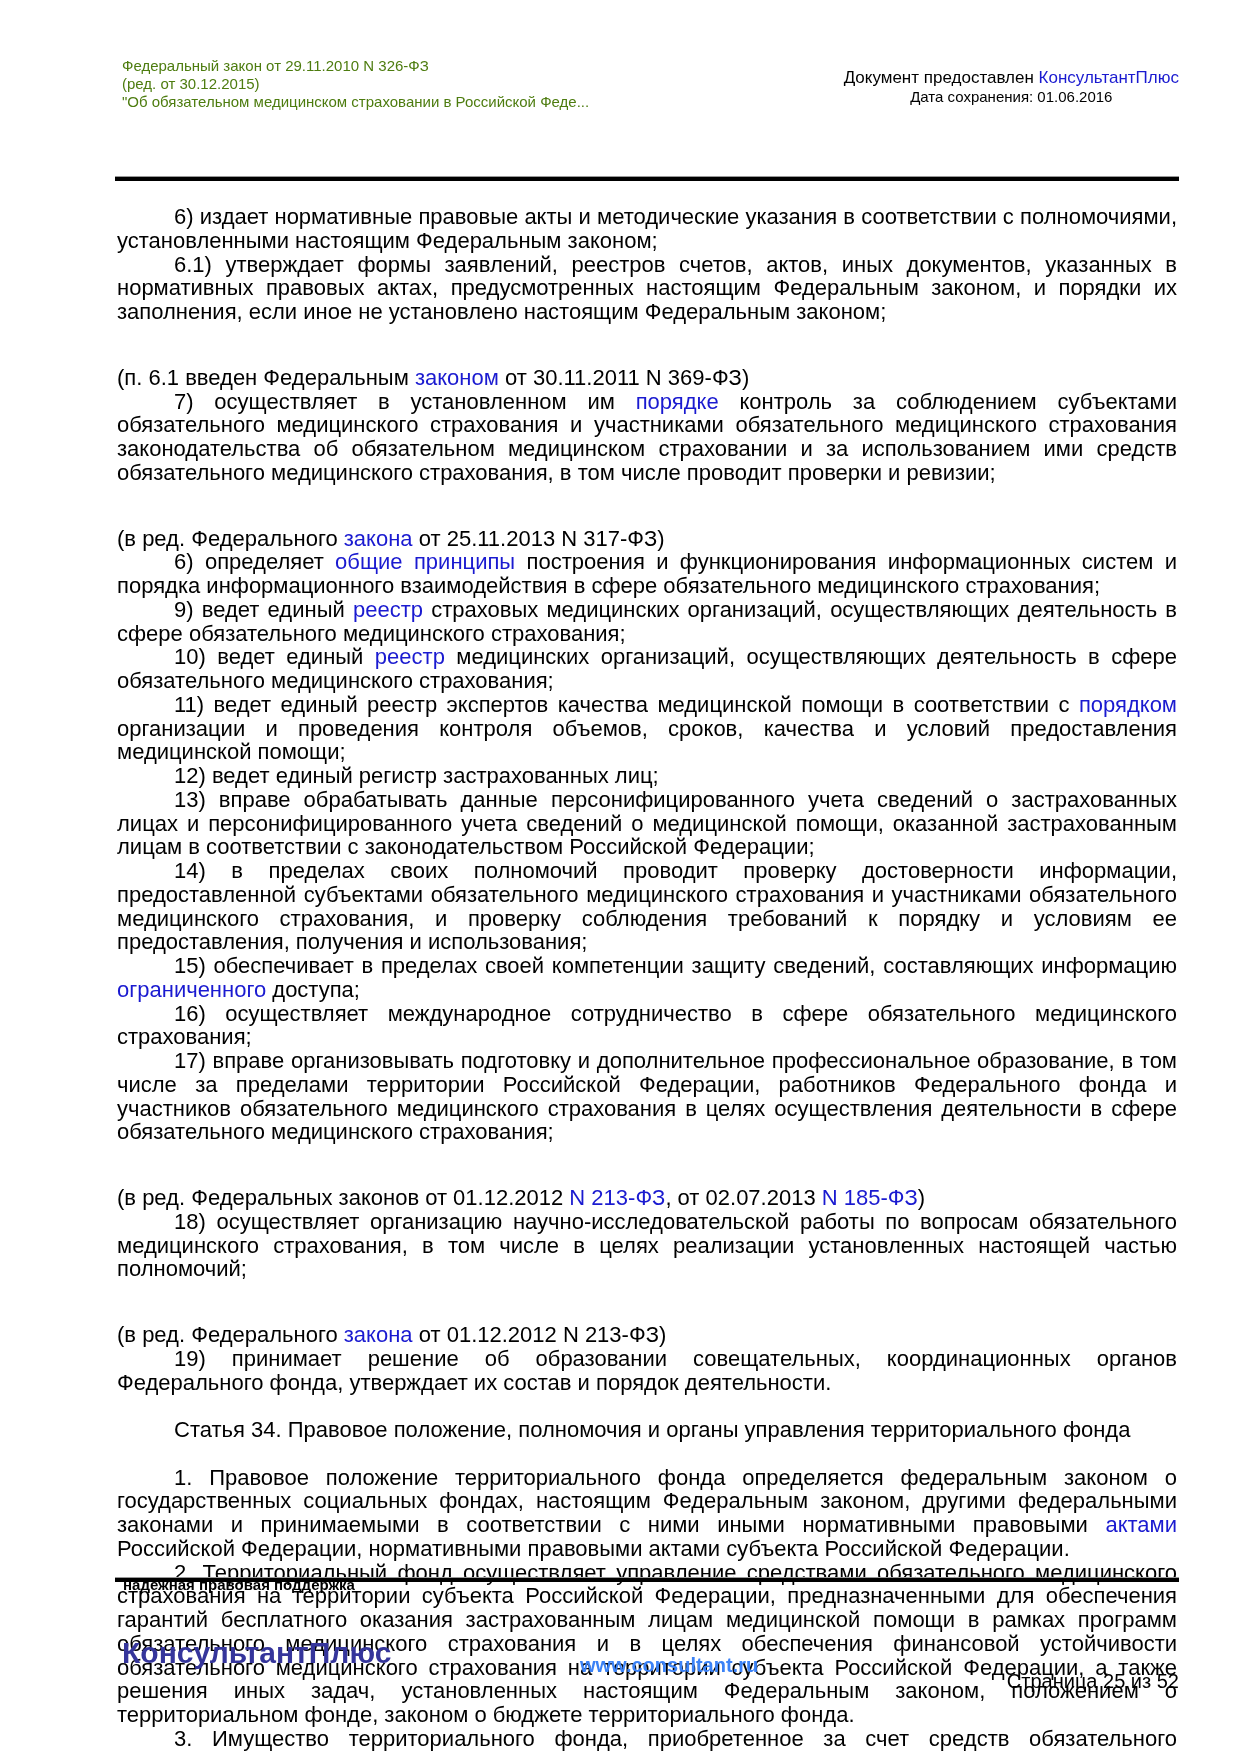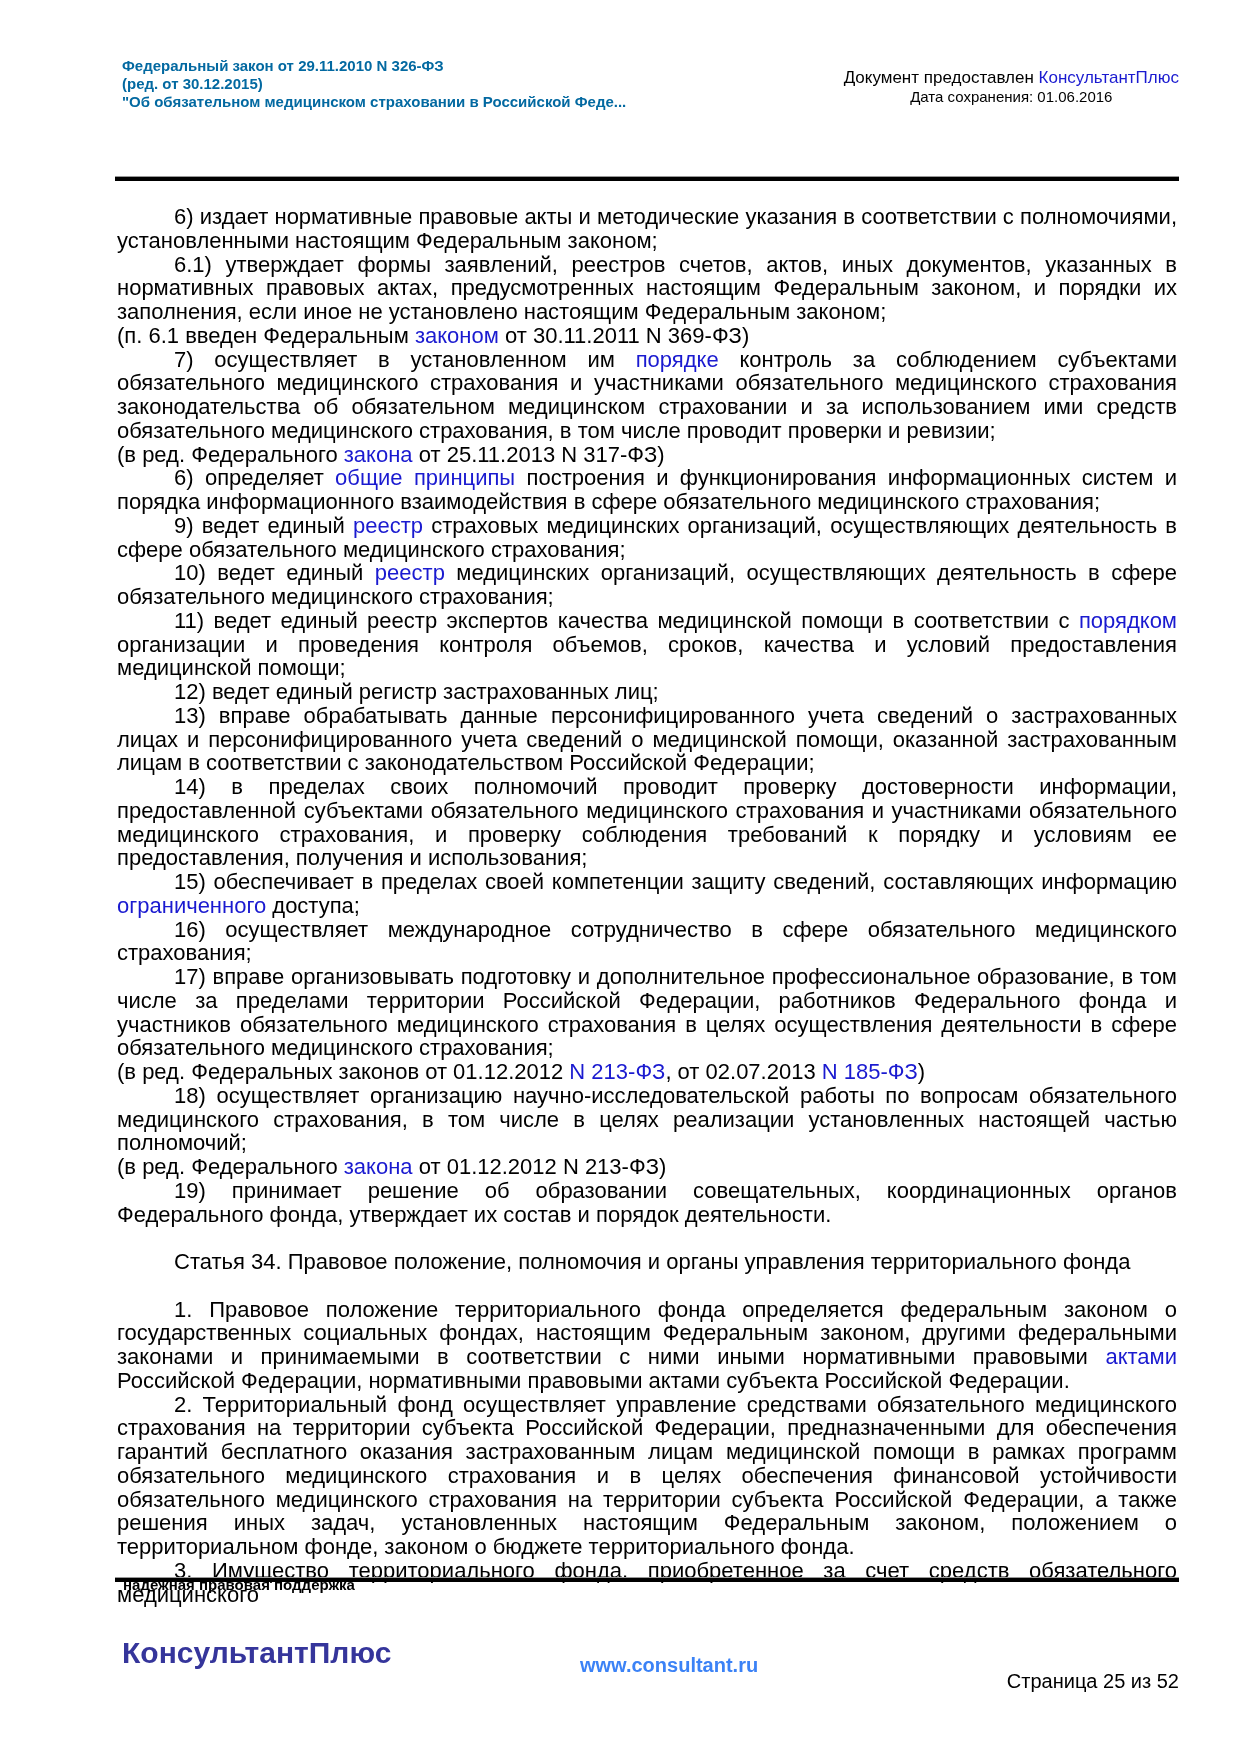--- a/index.html
+++ b/index.html
@@ -2,21 +2,21 @@
 <html><head>
 <meta charset="utf-8">
 <style>
   html, body { margin: 0; padding: 0; background: #ffffff; }
   body {
     width: 1241px; height: 1755px; position: relative; overflow: hidden;
     font-family: "Liberation Sans", sans-serif; color: #000;
   }
   .hdr-left {
     position: absolute; left: 122px; top: 57px;
-    font-size: 15px; line-height: 18px; color: #0369a1; font-weight: bold;
+    font-size: 15px; line-height: 18px; color: #4d7c0f;
   }
   .hdr-right {
     position: absolute; right: 62px; top: 68px; text-align: center;
     font-size: 17px; line-height: 19px;
   }
   .hdr-right .brand { color: #1a1ad0; }
   .hdr-right .date { font-size: 15px; }
   .rule-top {
     position: absolute; left: 115px; width: 1064px; top: 176px; height: 4px; background: #000;
     border-top: 1px solid #999;
@@ -24,21 +24,21 @@
   .rule-bottom {
     position: absolute; left: 115px; width: 1064px; top: 1577px; height: 4px; background: #000;
     border-top: 1px solid #999;
   }
   .content {
     position: absolute; left: 117px; top: 205px; width: 1060px;
     font-size: 22px; line-height: 23.75px; text-align: justify;
   }
   .content p { margin: 0; }
   .content .ind { text-indent: 57px; }
-  .content .note { text-indent: 0; }
+  .content .note { text-indent: 0; margin-top: 42px; }
   .content .gap { height: 23.75px; }
   a.lnk { color: #1a1ad0; text-decoration: none; }
   .footer-logo {
     position: absolute; left: 122px; top: 1637px;
     font-size: 30px; font-weight: bold; color: #35359b; line-height: 32px;
   }
   .footer-tag {
     position: absolute; left: 123px; top: 1576px;
     font-size: 15px; font-weight: bold; color: #000;
   }

